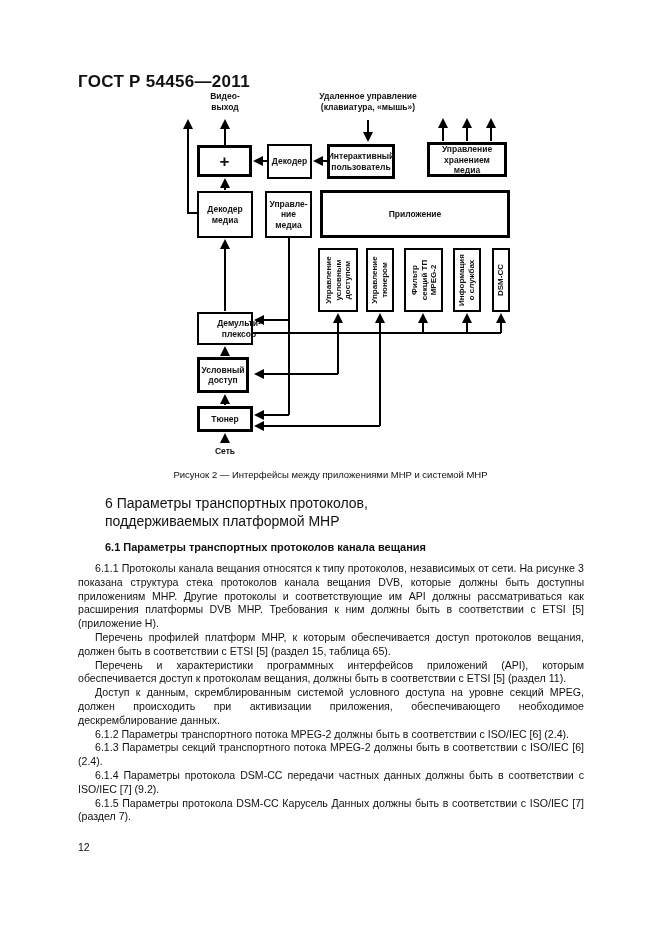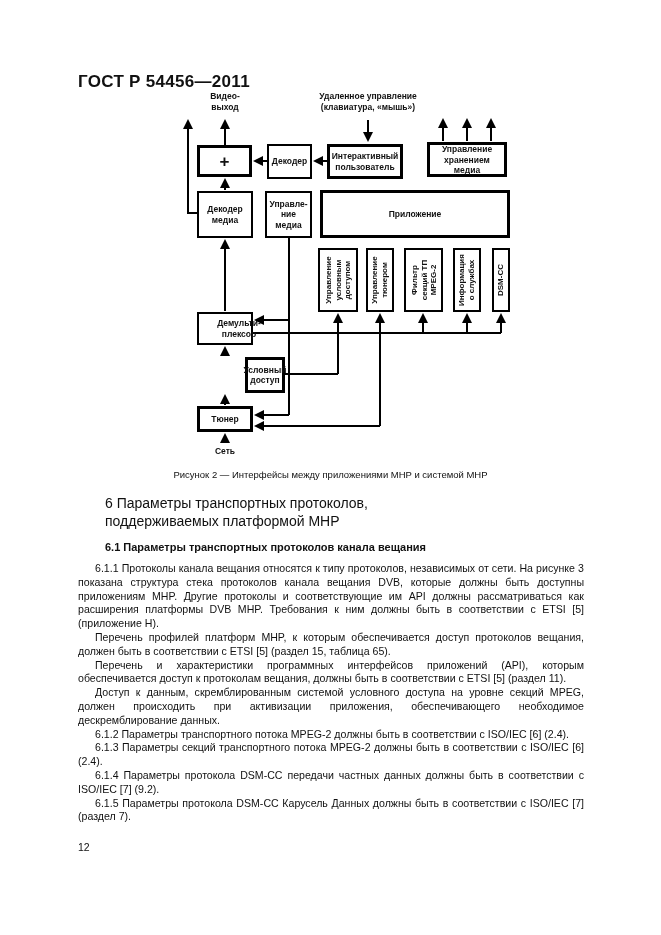--- a/index.html
+++ b/index.html
@@ -135,21 +135,21 @@
     </svg>
 
     <div class="dlabel" style="left:190px; top:91px; width:70px;">Видео-
 выход</div>
     <div class="dlabel" style="left:298px; top:91px; width:140px;">Удаленное управление
 (клавиатура, «мышь»)</div>
     <div class="dlabel" style="left:195px; top:446px; width:60px;">Сеть</div>
 
     <div class="dbox thick plus-box" style="left:197px; top:145px; width:55px; height:32px;">+</div>
     <div class="dbox" style="left:267px; top:144px; width:45px; height:35px;">Декодер</div>
-    <div class="dbox thick" style="left:327px; top:144px; width:76px; height:35px;">Интерактивный
+    <div class="dbox thick" style="left:327px; top:144px; width:68px; height:35px;">Интерактивный
 пользователь</div>
     <div class="dbox thick" style="left:427px; top:142px; width:80px; height:35px;">Управление
 хранением
 медиа</div>
 
     <div class="dbox" style="left:197px; top:191px; width:56px; height:47px;">Декодер
 медиа</div>
     <div class="dbox" style="left:265px; top:191px; width:47px; height:47px;">Управле-
 ние
 медиа</div>
@@ -172,21 +172,21 @@
     <div class="vbox" style="left:453px; top:248px; width:28px; height:64px;">
       <div class="vlabel">Информация
 о службах</div>
     </div>
     <div class="vbox" style="left:492px; top:248px; width:18px; height:64px;">
       <div class="vlabel">DSM-CC</div>
     </div>
 
     <div class="dbox" style="left:197px; top:312px; width:56px; height:33px;padding-left:28px;">Демульти-
 плексор</div>
-    <div class="dbox thick" style="left:197px; top:357px; width:40px; height:36px;margin-left:48px;">Условный
+    <div class="dbox thick" style="left:197px; top:357px; width:52px; height:36px;">Условный
 доступ</div>
     <div class="dbox thick" style="left:197px; top:406px; width:56px; height:26px;">Тюнер</div>
 
     <div class="fig-caption">Рисунок 2 — Интерфейсы между приложениями MHP и системой MHP</div>
   </div>
 
   <h1 class="section-title">6 Параметры транспортных протоколов,
 поддерживаемых платформой MHP</h1>
   <h2 class="subsection-title">6.1 Параметры транспортных протоколов канала вещания</h2>
 

